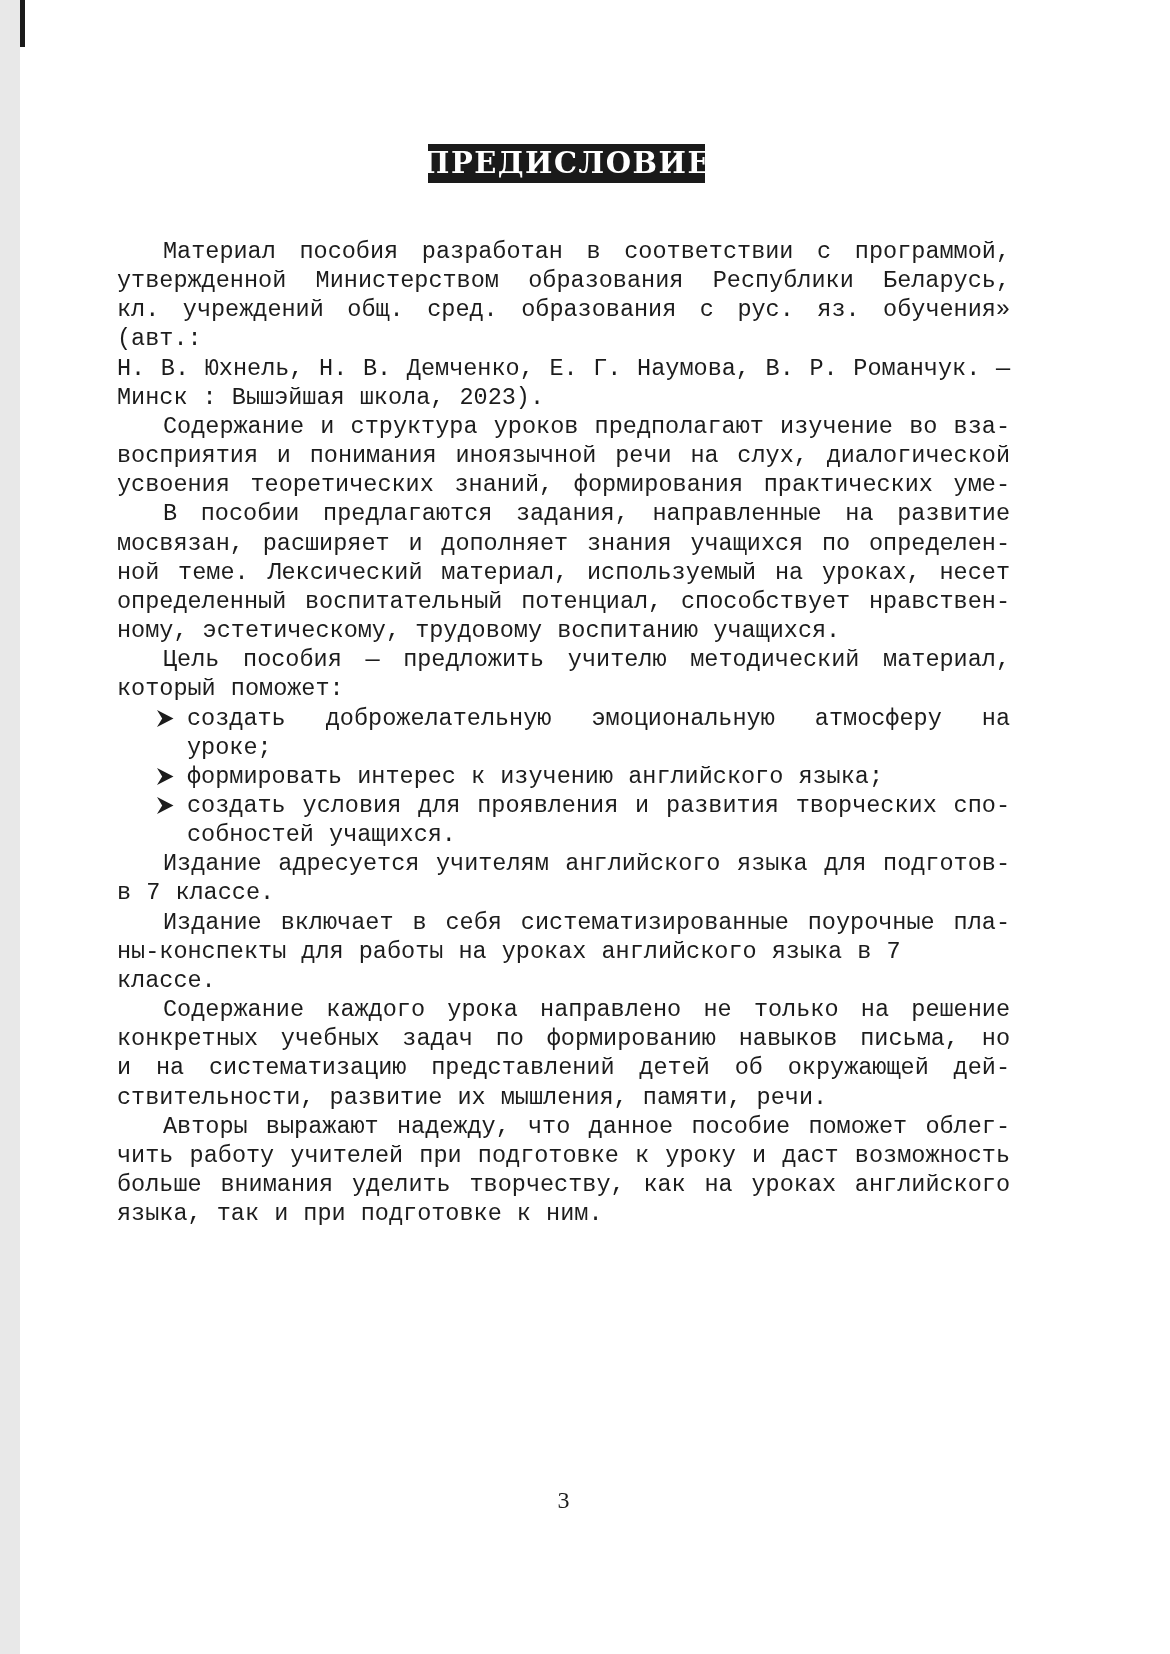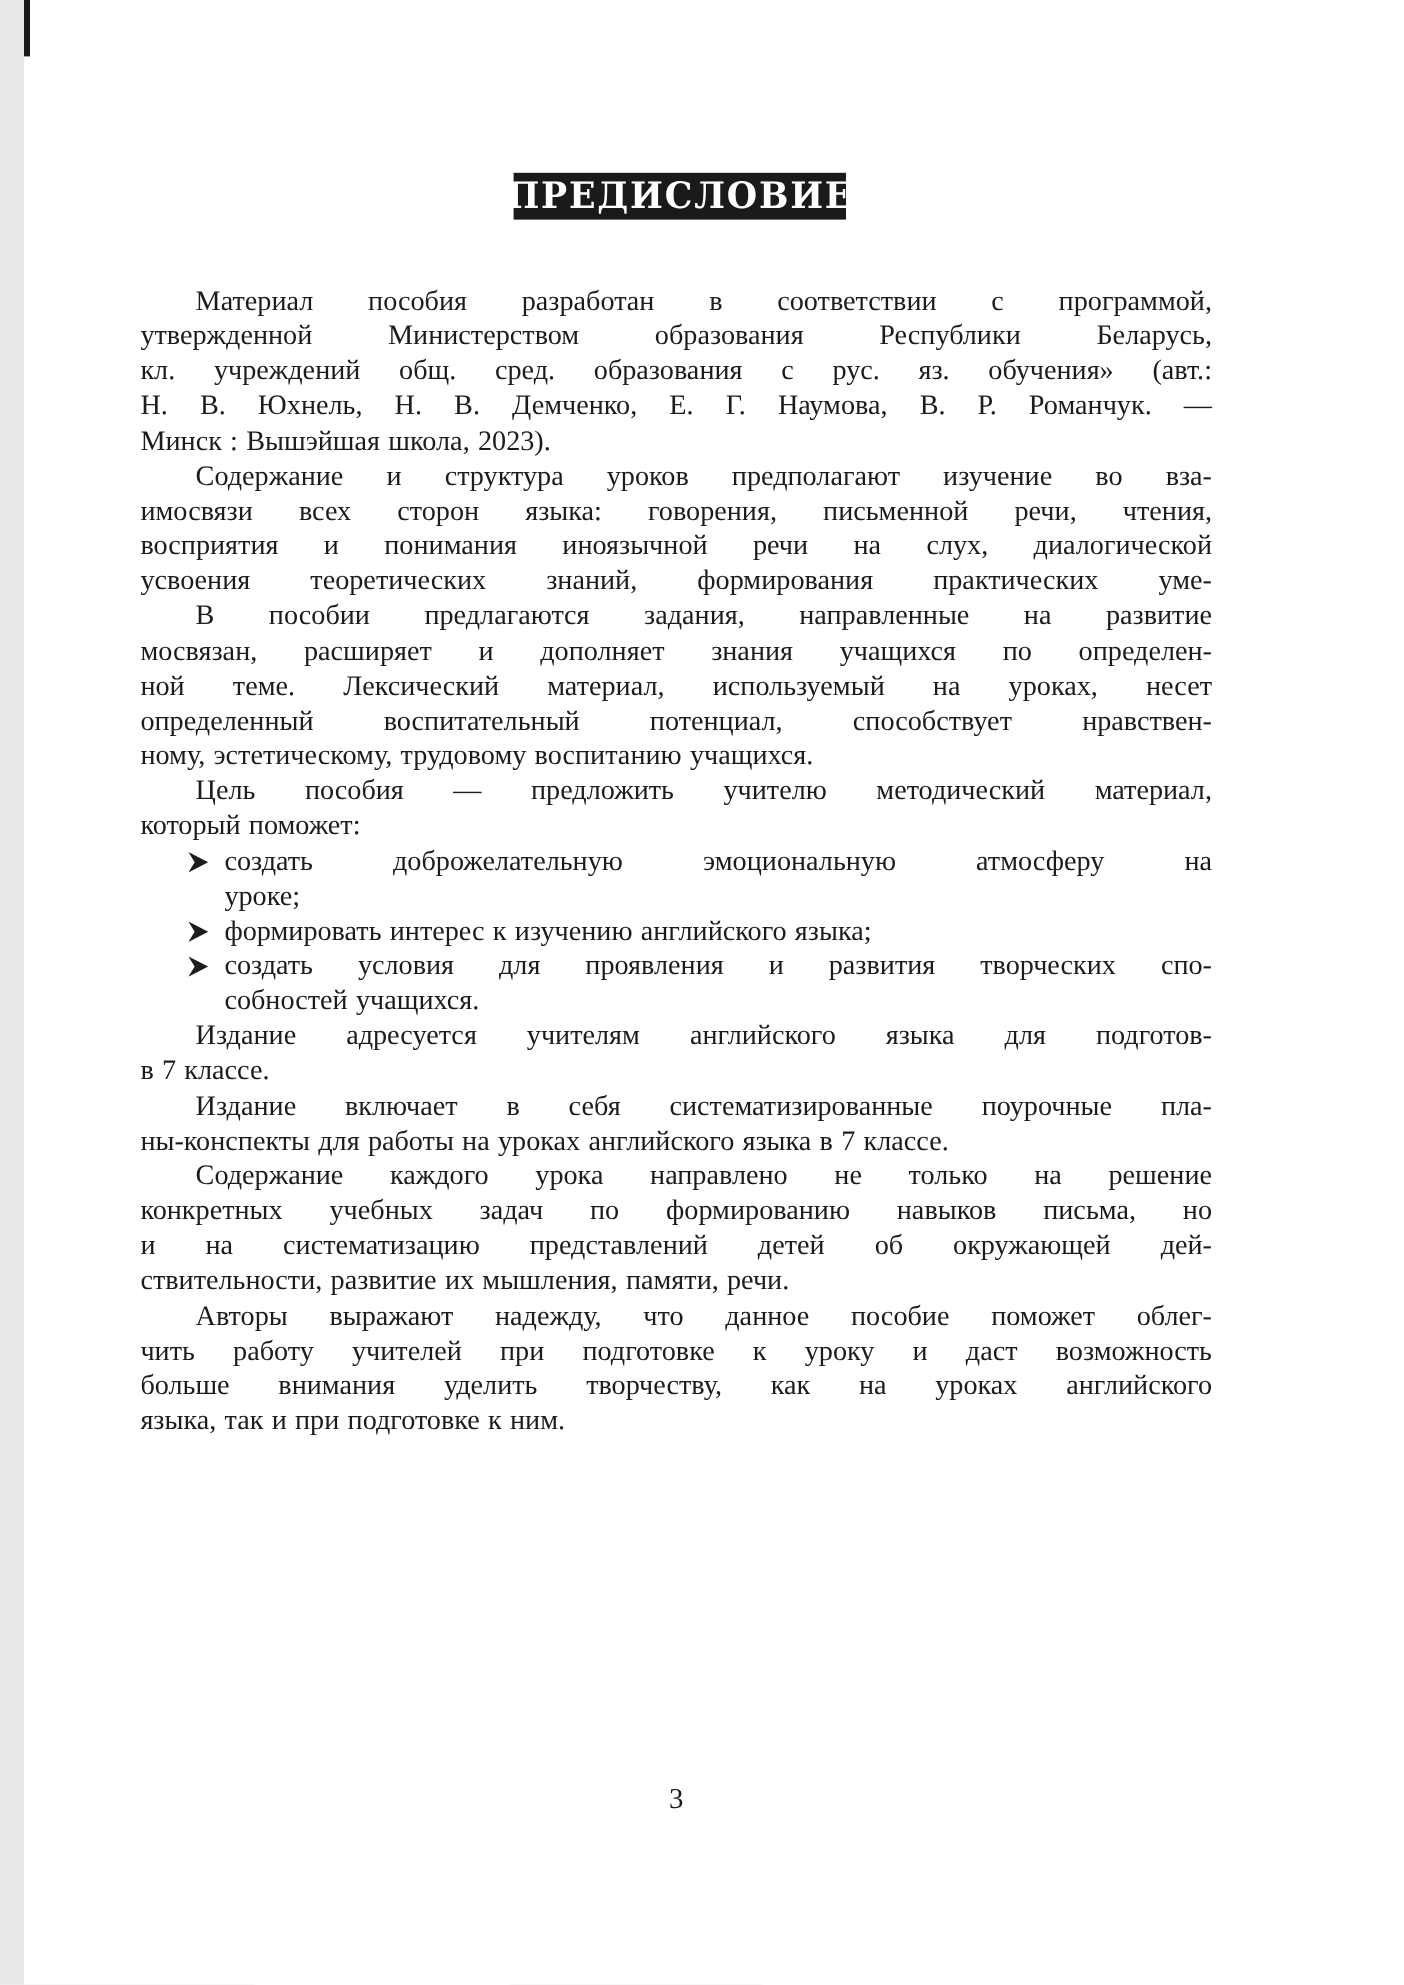--- a/index.html
+++ b/index.html
@@ -42,24 +42,25 @@
     position: absolute;
     left: 97px; top: 237px;
     width: 893px;
     font-size: 23.5px;
     line-height: 29.15px;
     word-spacing: 1px;
   }
   .line {
     text-align: justify;
     text-align-last: justify;
+    font-family: Liberation Mono, monospace;
     -moz-text-align-last: justify;
   }
   .line.last {
-    text-align: right;
+    text-align: left;
     text-align-last: left;
   }
   .para .line.indent { text-indent: 46px; }
   .bullet-item {
     position: relative;
     padding-left: 70px;
   }
   .bullet-item .marker {
     position: absolute;
     left: 40px; top: 6px;
@@ -88,21 +89,20 @@
   <div class="body-text">
       <div class="para">
         <div class="line indent">Материал пособия разработан в соответствии с программой,</div>
         <div class="line">утвержденной Министерством образования Республики Беларусь,</div>
         <div class="line">кл. учреждений общ. сред. образования с рус. яз. обучения» (авт.:</div>
         <div class="line">Н. В. Юхнель, Н. В. Демченко, Е. Г. Наумова, В. Р. Романчук. —</div>
         <div class="line last">Минск : Вышэйшая школа, 2023).</div>
       </div>
       <div class="para">
         <div class="line indent">Содержание и структура уроков предполагают изучение во вза-</div>
-        <div class="line">имосвязи всех сторон языка: говорения, письменной речи, чтения,</div>
         <div class="line">восприятия и понимания иноязычной речи на слух, диалогической</div>
         <div class="line">усвоения теоретических знаний, формирования практических уме-</div>
       </div>
       <div class="para">
         <div class="line indent">В пособии предлагаются задания, направленные на развитие</div>
         <div class="line">мосвязан, расширяет и дополняет знания учащихся по определен-</div>
         <div class="line">ной теме. Лексический материал, используемый на уроках, несет</div>
         <div class="line">определенный воспитательный потенциал, способствует нравствен-</div>
         <div class="line last">ному, эстетическому, трудовому воспитанию учащихся.</div>
       </div>

